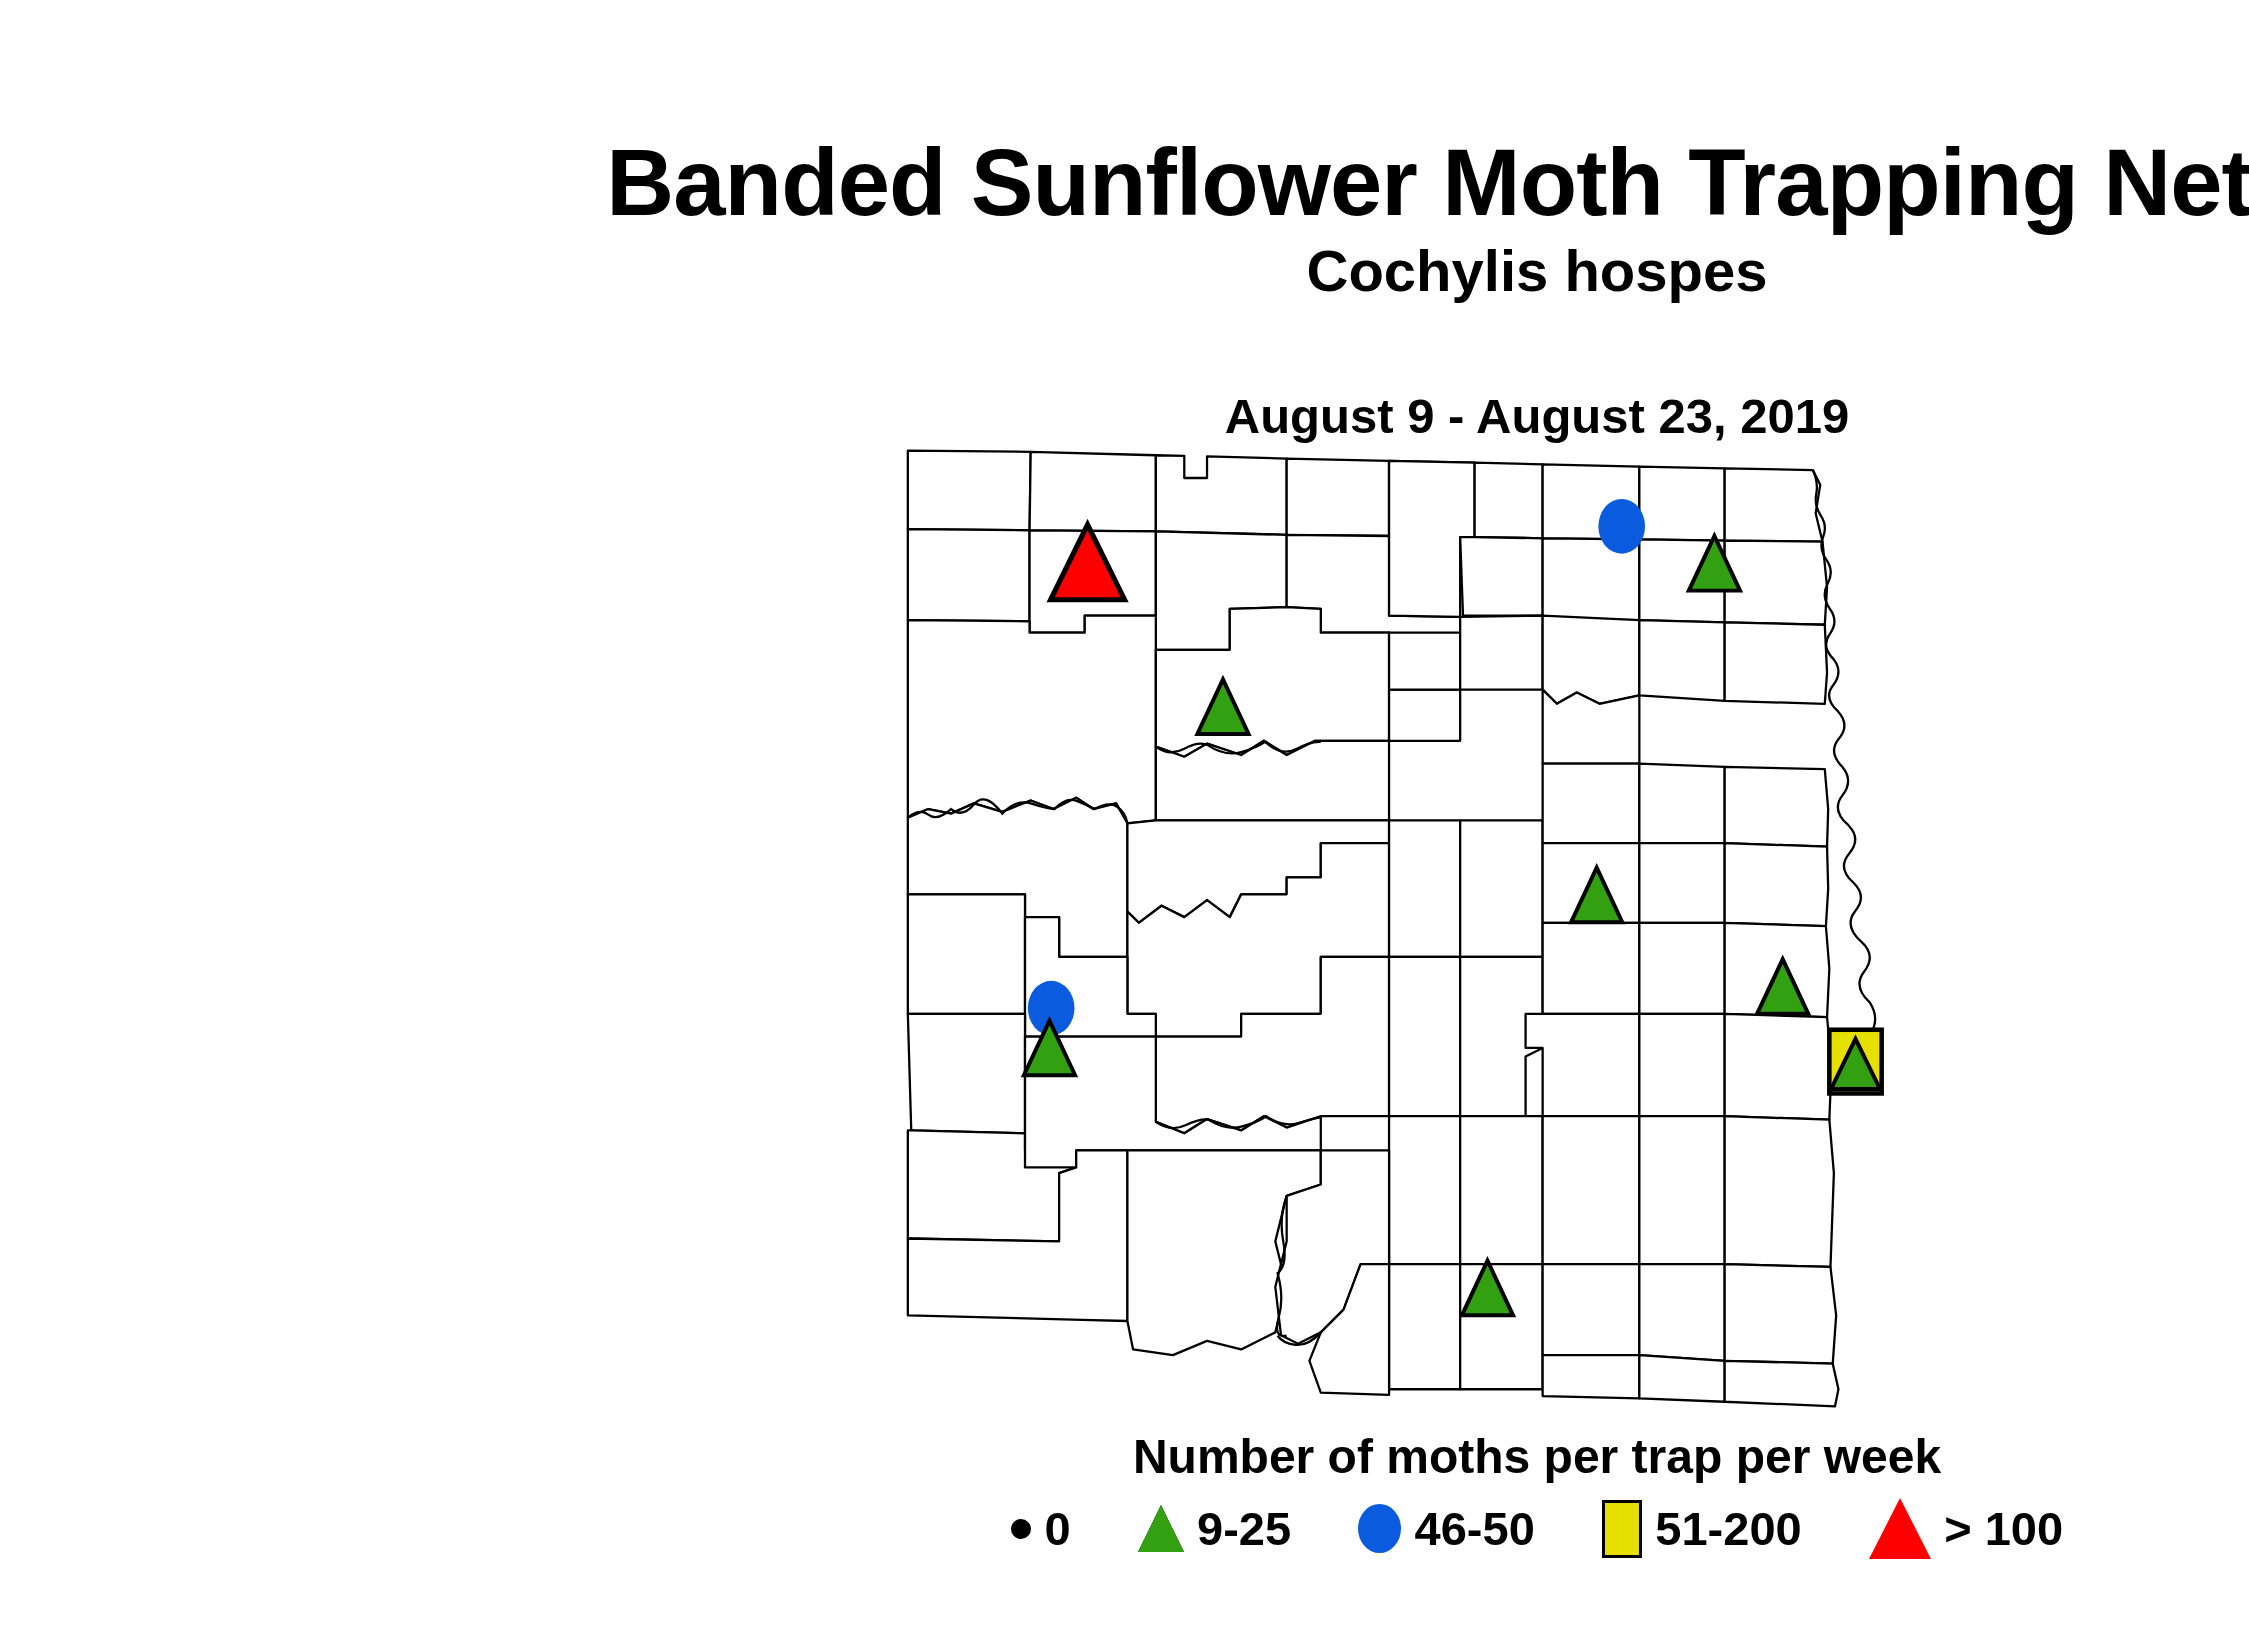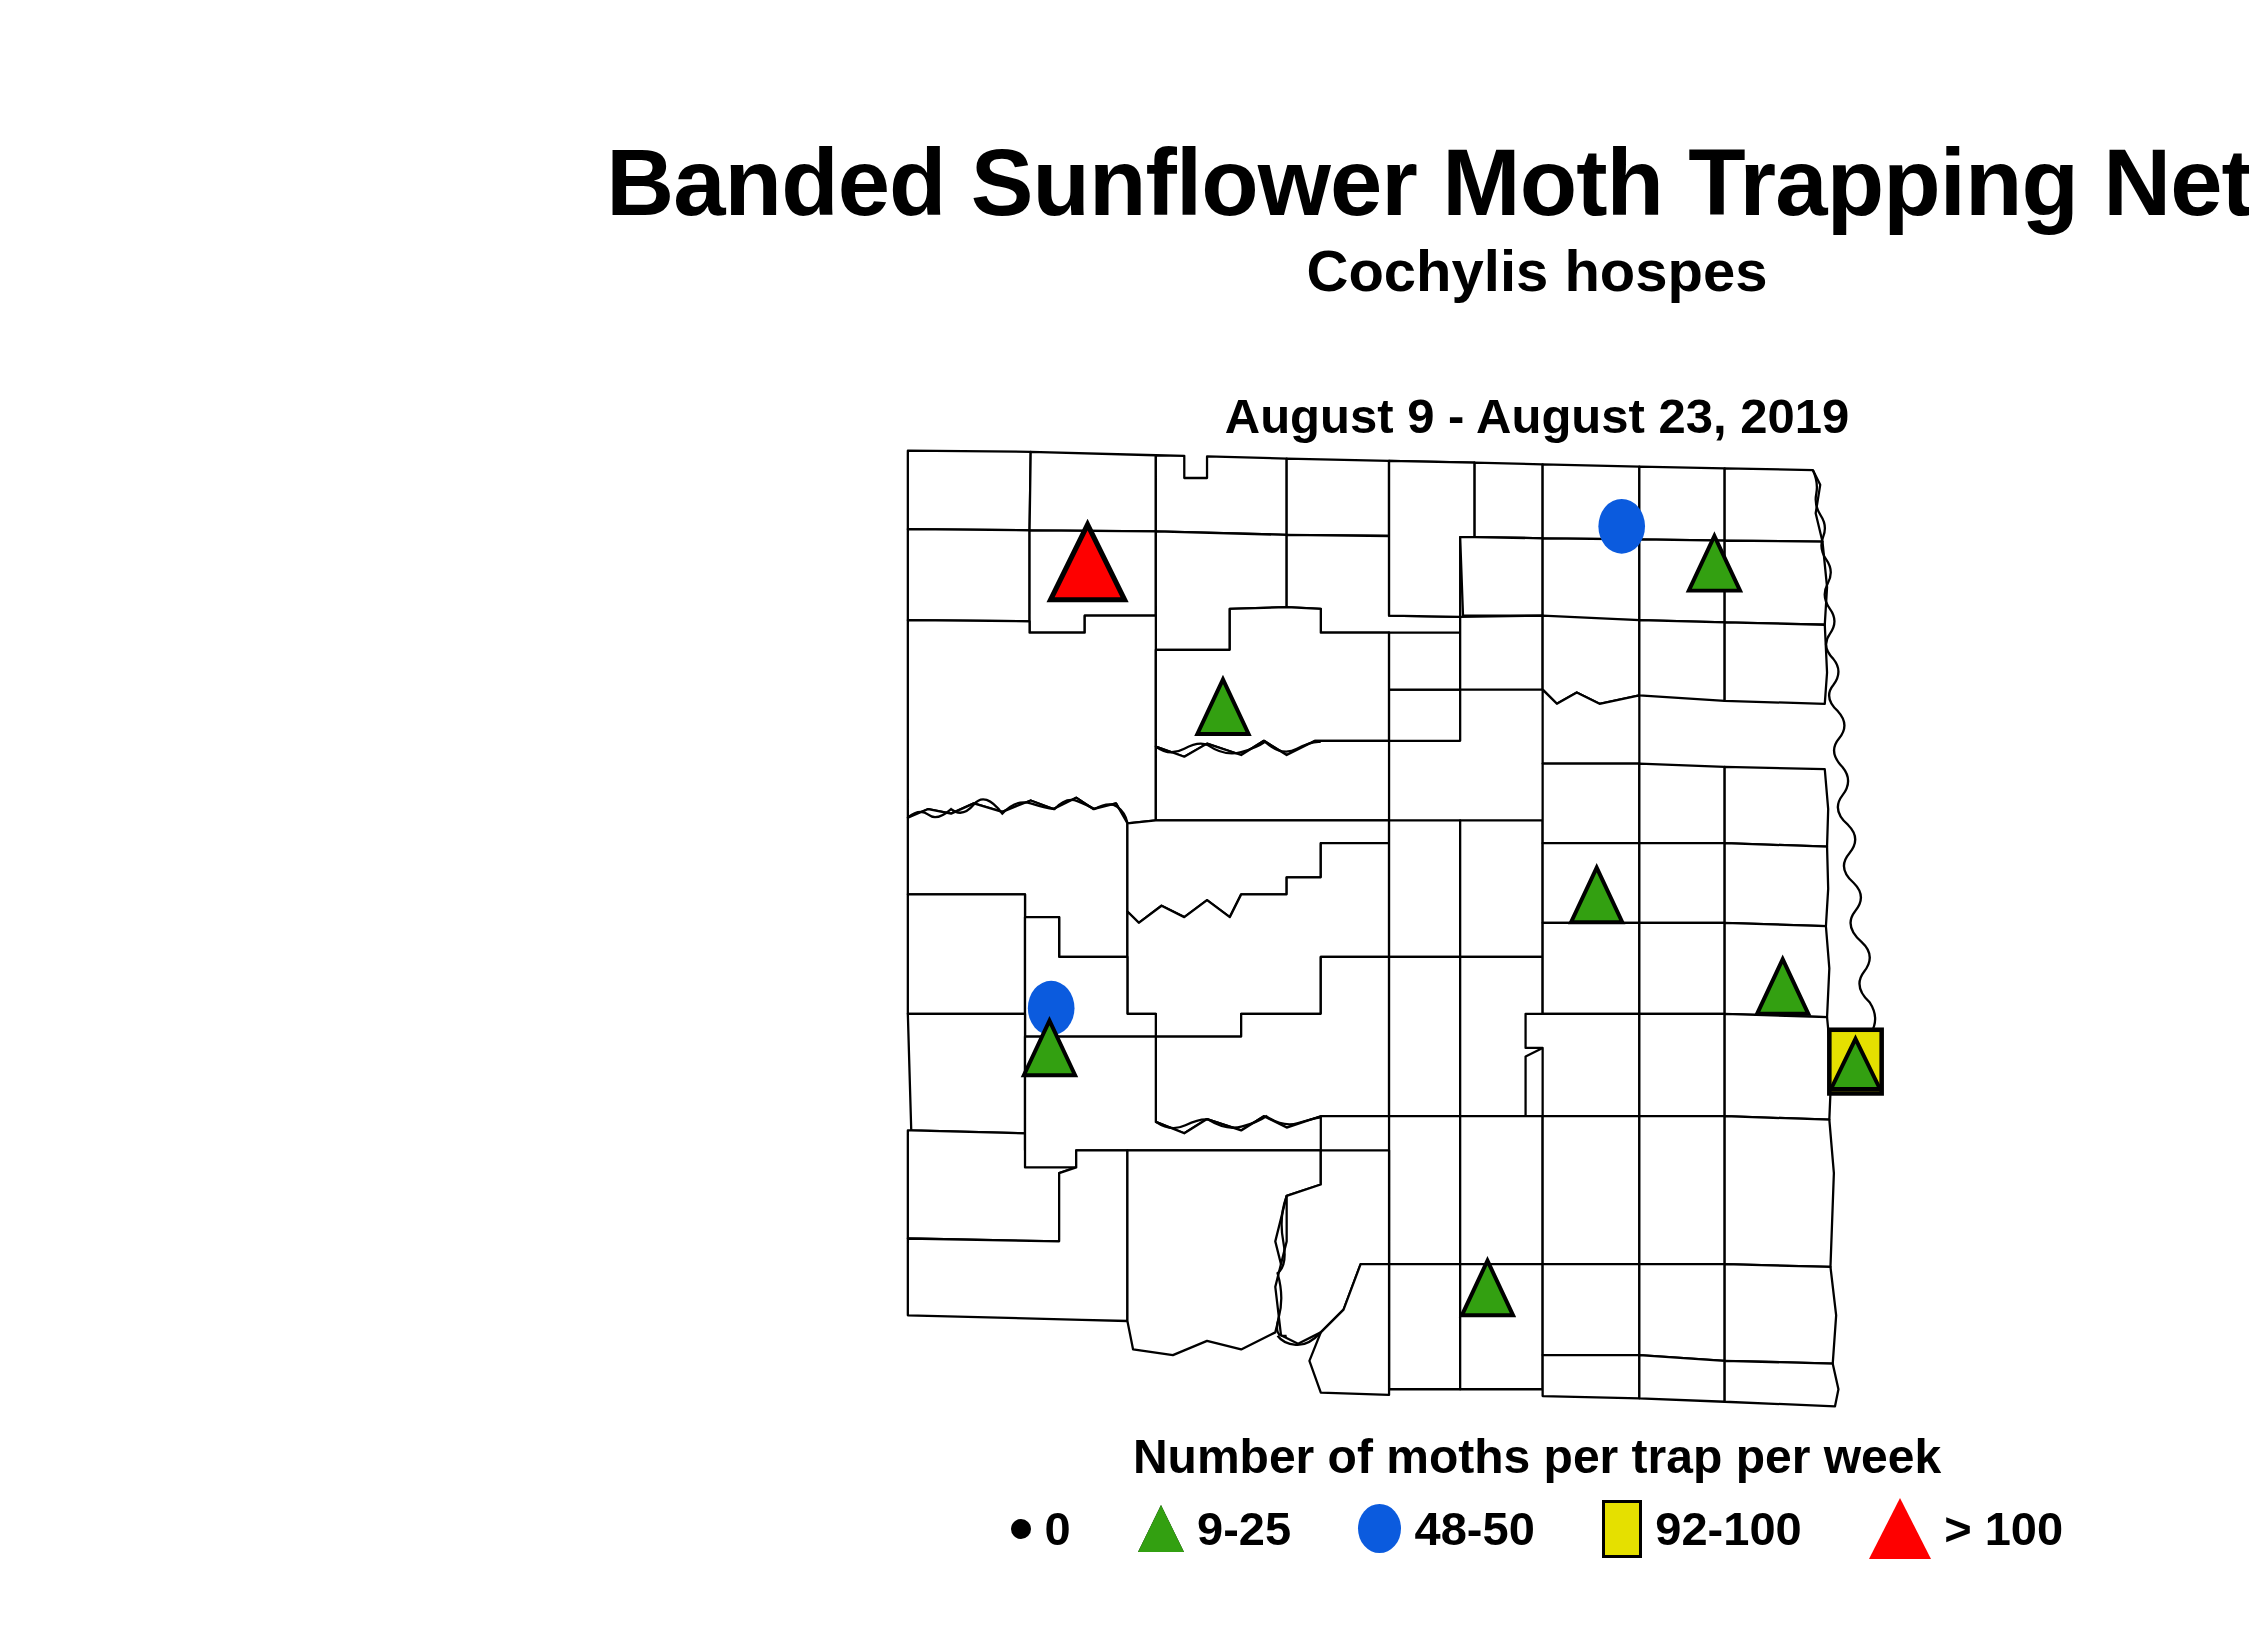--- a/index.html
+++ b/index.html
@@ -202,26 +202,26 @@
       <span class="legend-label">0</span>
     </div>
     <span class="gap"></span>
     <div class="legend-item">
       <span class="sw sw-tri-green"></span>
       <span class="legend-label">9-25</span>
     </div>
     <span class="gap"></span>
     <div class="legend-item">
       <span class="sw sw-circle-blue"></span>
-      <span class="legend-label">48-50</span>
+      <span class="legend-label">46-50</span>
     </div>
     <span class="gap"></span>
     <div class="legend-item">
       <span class="sw sw-square-yellow"></span>
-      <span class="legend-label">92-100</span>
+      <span class="legend-label">51-200</span>
     </div>
     <span class="gap"></span>
     <div class="legend-item">
       <span class="sw sw-tri-red"></span>
       <span class="legend-label">&gt; 100</span>
     </div>
   </div>
 
 </div>
 

